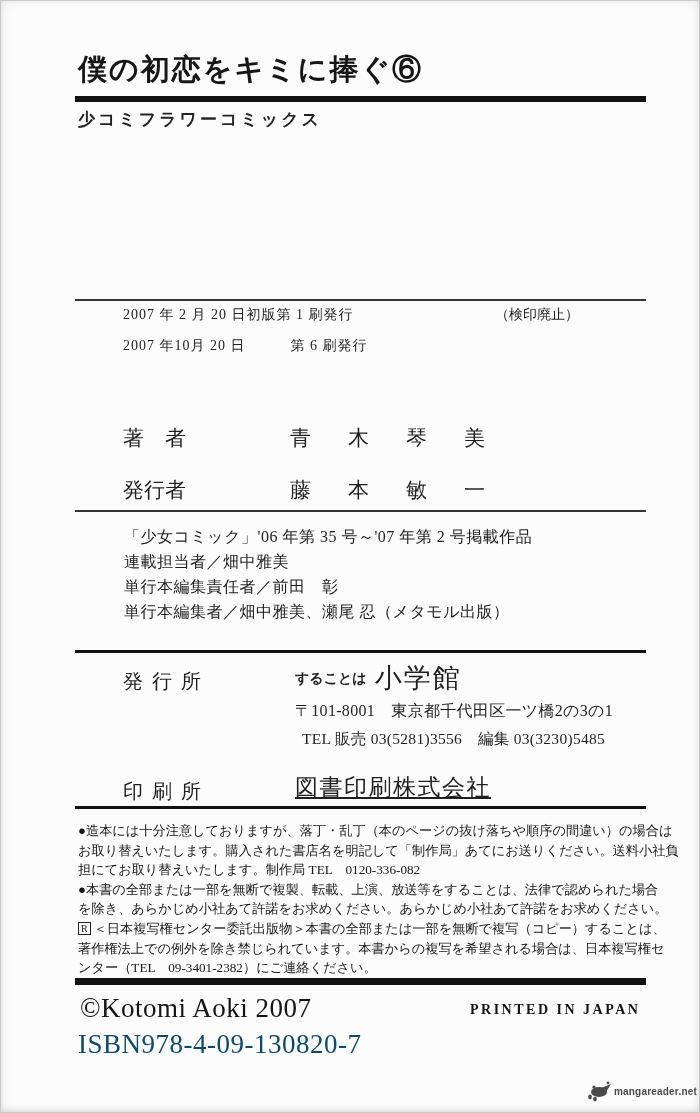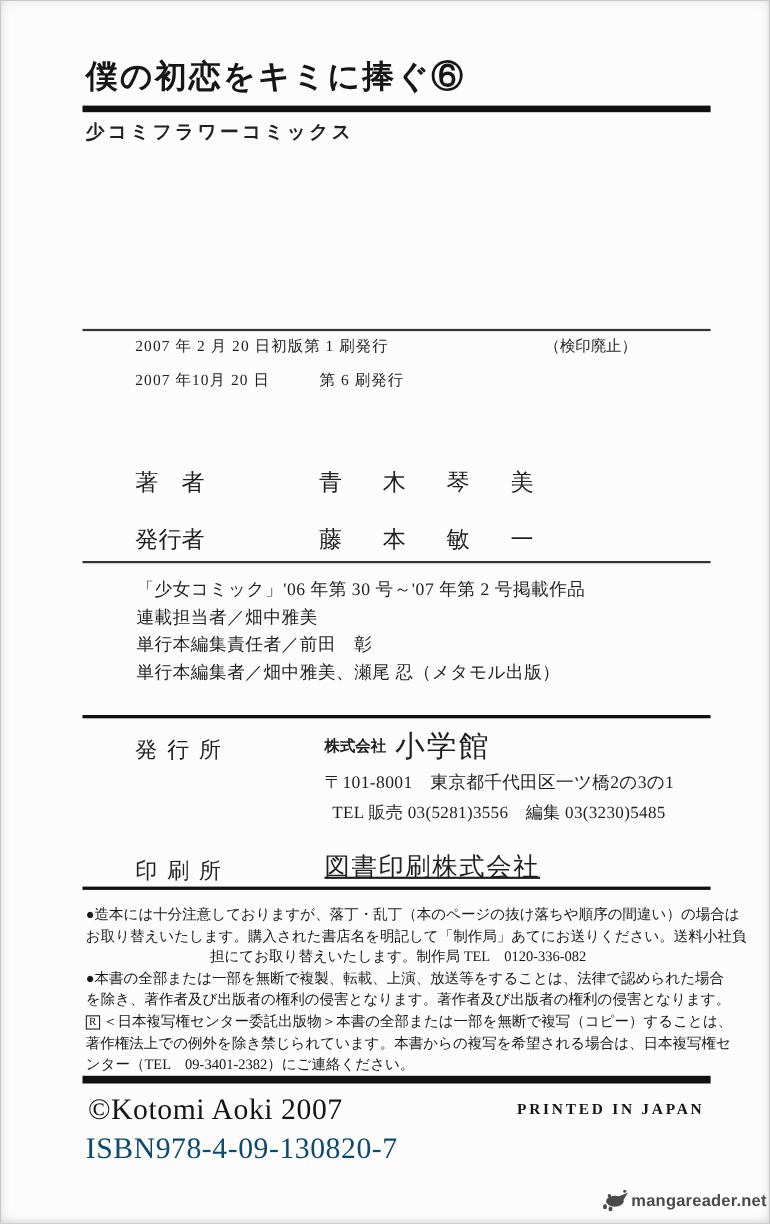--- a/index.html
+++ b/index.html
@@ -42,33 +42,33 @@
   .pub-label { left: 123px; font-size: 20px; letter-spacing: 9px; white-space: nowrap; }
   .company-line { left: 295px; top: 660px; white-space: nowrap; }
   .company-prefix { font-size: 14px; font-weight: 600; vertical-align: 4px; margin-right: 8px; }
   .company-name { font-size: 27px; letter-spacing: 2px; }
   .pub-address { left: 295px; top: 701px; font-size: 16px; white-space: nowrap; letter-spacing: 0.3px; }
   .pub-tel { left: 302px; top: 729px; font-size: 15.5px; white-space: nowrap; letter-spacing: 0.3px; }
   .printer-name { left: 295px; top: 772px; font-size: 23px; letter-spacing: 1.5px; white-space: nowrap; text-decoration: underline; }
 
   .fine-print { left: 78px; top: 821px; width: 568px; font-size: 13.2px; line-height: 19.6px; color: #181818; }
   .fp-line { white-space: nowrap; }
-  .fp-line.split { display: flex; justify-content: center; }
+  .fp-line.split { display: flex; justify-content: flex-start; }
   .r-box {
     display: inline-block; border: 1px solid #222; font-size: 10px;
     line-height: 11px; padding: 0 2px; margin-right: 3px; vertical-align: 1px;
     font-family: "Liberation Serif", serif;
   }
 
   .copyright { left: 80px; top: 993px; font-size: 27px; letter-spacing: 0.5px; white-space: nowrap; color: #141414; }
   .printed-in { left: 470px; top: 1002px; font-size: 14px; font-weight: 700; letter-spacing: 2.5px; white-space: nowrap; color: #141414; }
   .isbn { left: 78px; top: 1029px; font-size: 27px; letter-spacing: 0.5px; white-space: nowrap; color: #0c4a6e; }
 
   .watermark { right: 3px; top: 1080px; display: flex; align-items: center; gap: 2px; }
-  .watermark-text { font-family: "Liberation Sans", sans-serif; font-size: 15px; font-weight: 700; color: #4a4a4a; letter-spacing: 0.2px; text-align: right; }
+  .watermark-text { font-family: "Liberation Sans", sans-serif; font-size: 10px; font-weight: 700; color: #4a4a4a; letter-spacing: 0.2px; text-align: right; }
 </style>
 </head>
 <body>
 
 <div class="page">
 
   <div class="abs book-title gothic">僕の初恋をキミに捧ぐ⑥</div>
   <div class="rule" style="top:96px; height:6px;"></div>
   <div class="abs series-label gothic">少コミフラワーコミックス</div>
 
@@ -85,46 +85,46 @@
     <span class="credit-label serif">著　者</span>
     <span class="credit-name serif">青木琴美</span>
   </div>
   <div class="abs credit-row" style="top:476px;">
     <span class="credit-label serif">発行者</span>
     <span class="credit-name serif">藤本敏一</span>
   </div>
   <div class="rule" style="top:510px; height:2px; background:#333;"></div>
 
   <div class="abs serial-block serif">
-    <div class="fp-line">「少女コミック」'06 年第 30 号～'07 年第 2 号掲載作品</div>
+    <div class="fp-line">「少女コミック」'06 年第 35 号～'07 年第 2 号掲載作品</div>
     <div class="fp-line">連載担当者／畑中雅美</div>
     <div class="fp-line">単行本編集責任者／前田　彰</div>
     <div class="fp-line">単行本編集者／畑中雅美、瀬尾 忍（メタモル出版）</div>
   </div>
 
   <div class="rule" style="top:650px; height:3px;"></div>
   <div class="abs pub-label serif" style="top:668px;">発行所</div>
   <div class="abs company-line serif">
-    <span class="company-prefix">株式会社</span><span class="company-name">小学館</span>
+    <span class="company-prefix">することは</span><span class="company-name">小学館</span>
   </div>
   <div class="abs pub-address serif">〒101-8001　東京都千代田区一ツ橋2の3の1</div>
   <div class="abs pub-tel serif">TEL 販売 03(5281)3556　編集 03(3230)5485</div>
   <div class="abs pub-label serif" style="top:778px;">印刷所</div>
   <div class="abs printer-name serif">図書印刷株式会社</div>
   <div class="rule" style="top:806px; height:3px;"></div>
 
   <div class="abs fine-print serif">
     <div class="fp-line">●造本には十分注意しておりますが、落丁・乱丁（本のページの抜け落ちや順序の間違い）の場合は</div>
     <div class="fp-line">お取り替えいたします。購入された書店名を明記して「制作局」あてにお送りください。送料小社負</div>
     <div class="fp-line split">
       <span>担にてお取り替えいたします。</span>
       <span>制作局 TEL　0120-336-082</span>
     </div>
     <div class="fp-line">●本書の全部または一部を無断で複製、転載、上演、放送等をすることは、法律で認められた場合</div>
-    <div class="fp-line">を除き、著作者及び出版者の権利の侵害となります。著作者及び出版者の権利の侵害となります。</div>
+    <div class="fp-line">を除き、あらかじめ小社あて許諾をお求めください。あらかじめ小社あて許諾をお求めください。</div>
     <div class="fp-line">
       <span class="r-box">R</span><span>＜日本複写権センター委託出版物＞本書の全部または一部を無断で複写（コピー）することは、</span>
     </div>
     <div class="fp-line">著作権法上での例外を除き禁じられています。本書からの複写を希望される場合は、日本複写権セ</div>
     <div class="fp-line">ンター（TEL　09-3401-2382）にご連絡ください。</div>
   </div>
 
   <div class="rule" style="top:978px; height:7px;"></div>
   <div class="abs copyright serif">©Kotomi Aoki 2007</div>
   <div class="abs printed-in serif">PRINTED IN JAPAN</div>

